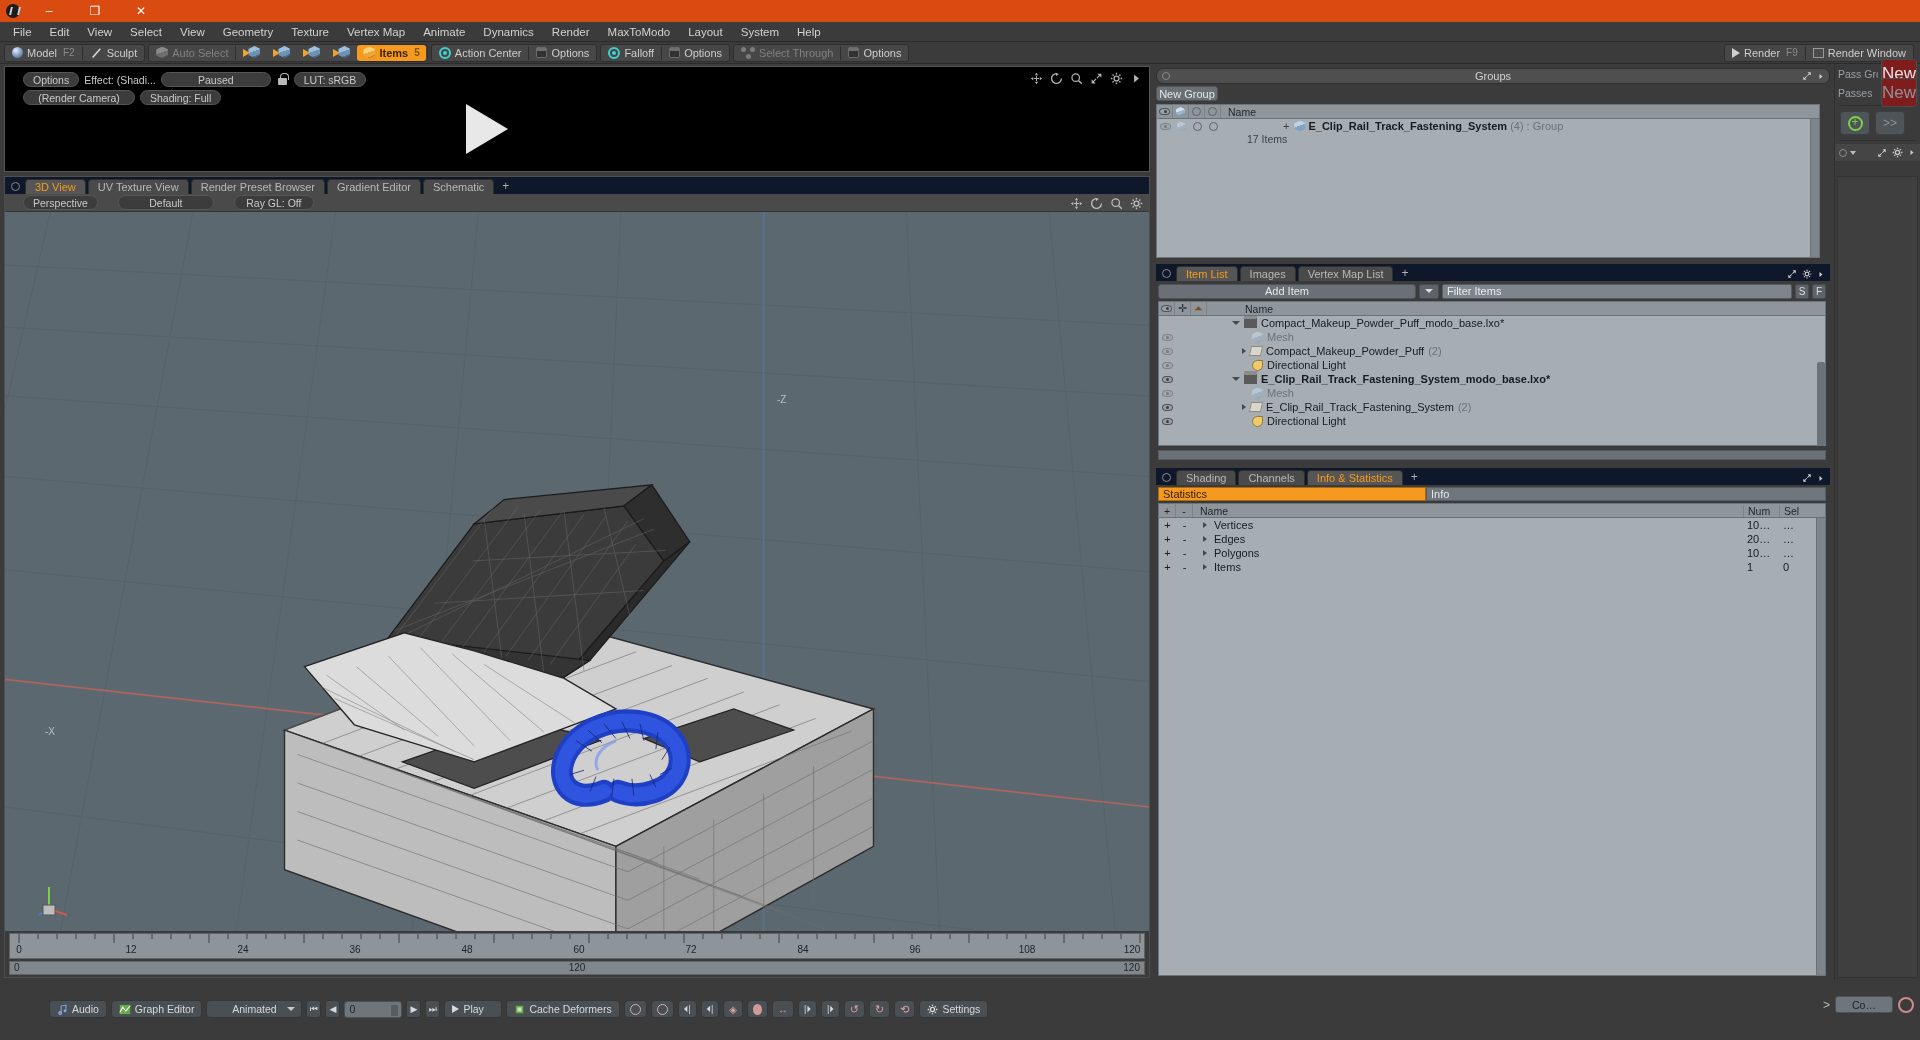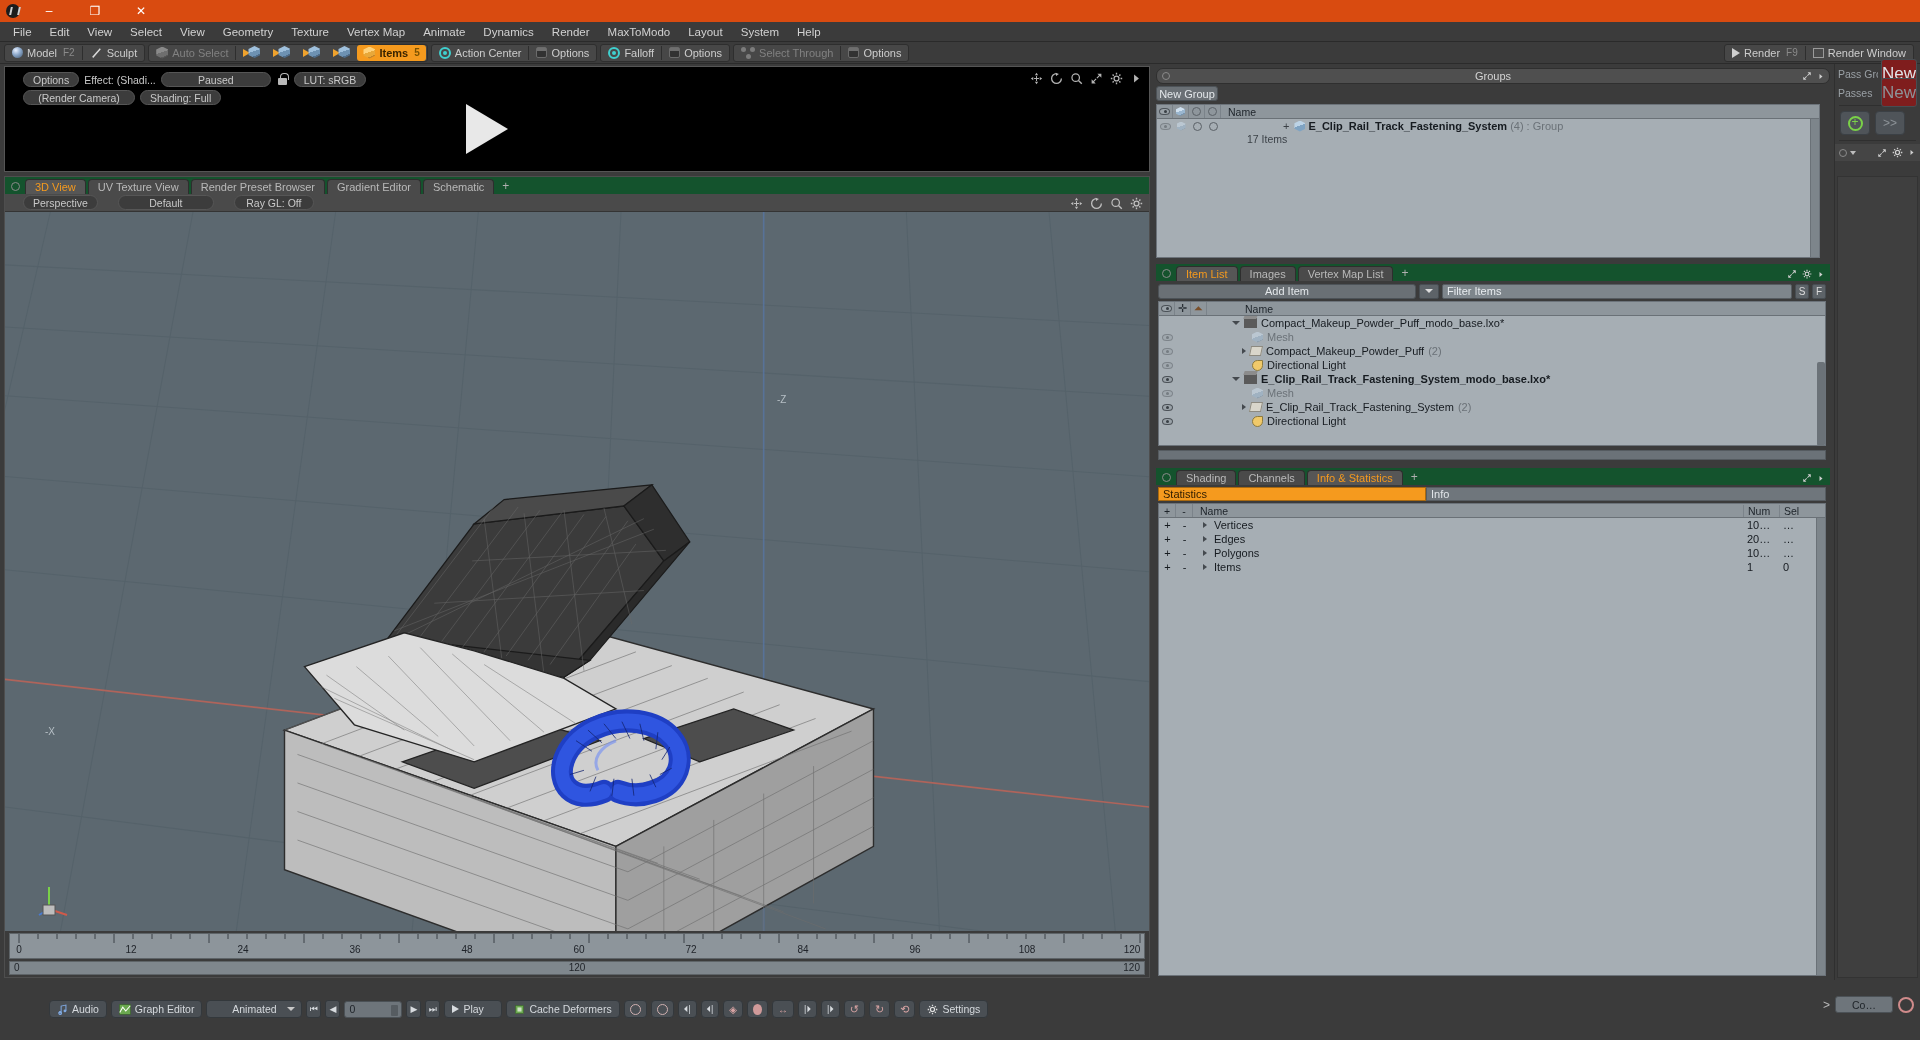--- a/index.html
+++ b/index.html
@@ -111,21 +111,21 @@
   .viewicons { position:absolute; right:6px; top:5px; display:flex; gap:7px; align-items:center; opacity:.85;}
   .vi { width:13px;height:13px; color:#d3d3d3; }
   .playglyph {
     position:absolute; left:50%; top:50%; transform: translate(-50%,-50%);
     width:0;height:0;border-top:25px solid transparent;border-bottom:25px solid transparent;
     border-left:42px solid #e8e8e8; margin-left:-90px; margin-top:10px;
   }
 
   
   .viewpanel { position:absolute; left:4px; top:112px; right:4px; bottom:2px; background:#39424a; border:1px solid #4e4e4e; }
-  .tabrow { position:absolute; left:0; top:0; right:0; height:17px; background:#14532d; display:flex; align-items:flex-end; padding-left:4px;}
+  .tabrow { position:absolute; left:0; top:0; right:0; height:17px; background:#0f172a; display:flex; align-items:flex-end; padding-left:4px;}
   .tabdot { width:9px;height:9px;border-radius:50%;border:1px solid #8a8a8a;margin:0 5px 3px 2px;}
   .tab {
     height:15px; padding:0 9px; line-height:15px; font-size:11px; color:#b9b9b9;
     background:#4a4a4a; border:1px solid #2e2e2e; border-bottom:none;
     border-radius:4px 4px 0 0; margin-right:2px;
   }
   .tab.active { color:#f59a1e; background:#565656; }
   .tabplus { color:#b0b0b0; padding:0 6px; line-height:15px; font-size:12px;}
   .viewhdr { position:absolute; left:0; top:17px; right:0; height:18px; background:#4a4a4a; display:flex; align-items:center; gap:20px; padding-left:18px; border-bottom:1px solid #343434;}
   .viewhdr .viewicons { top:3px; }

